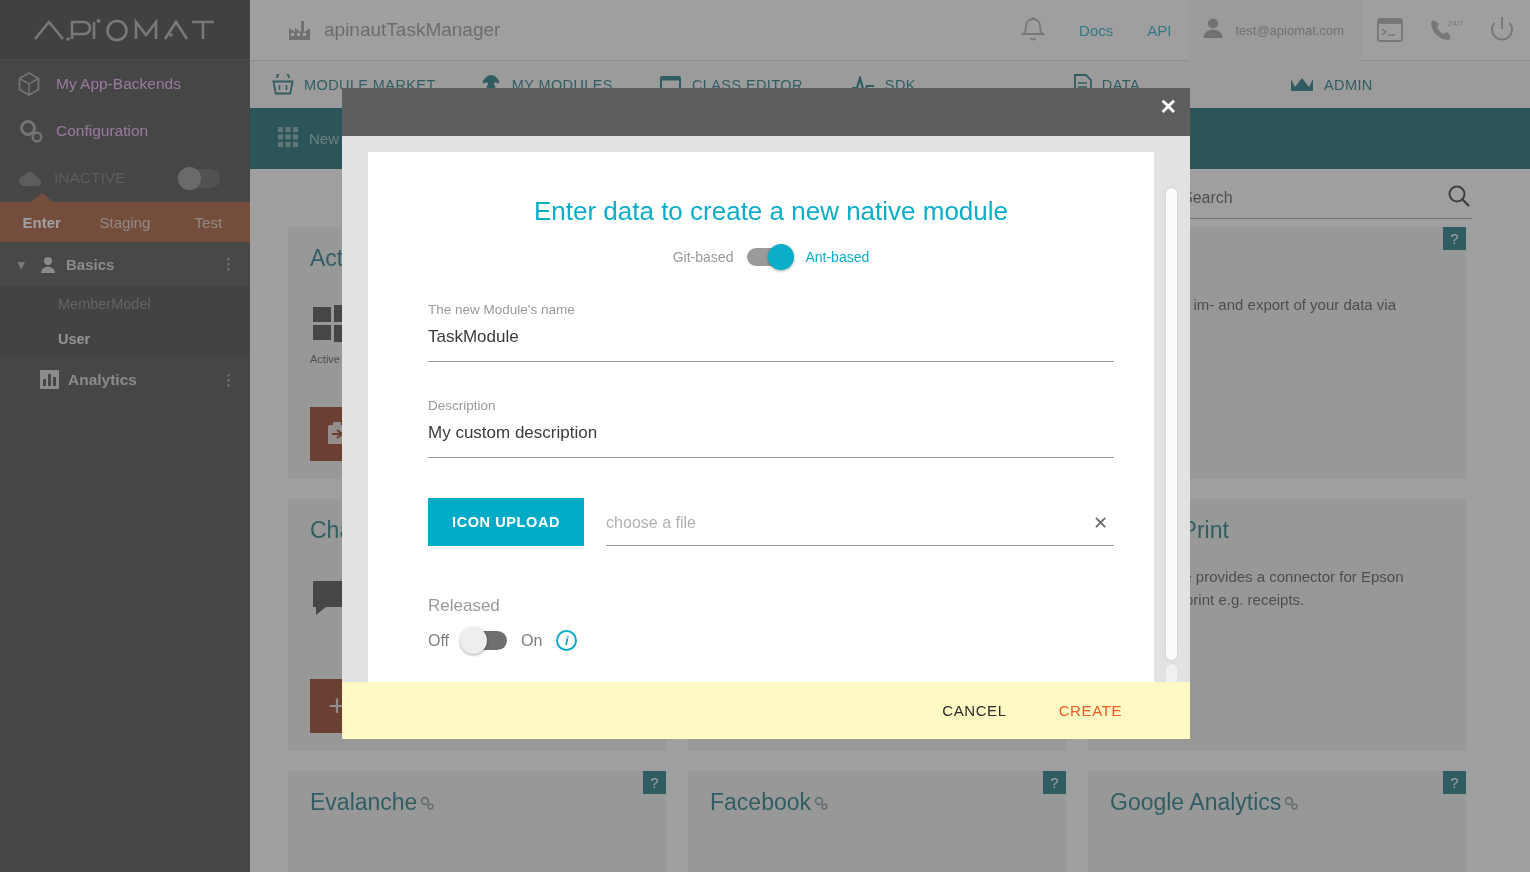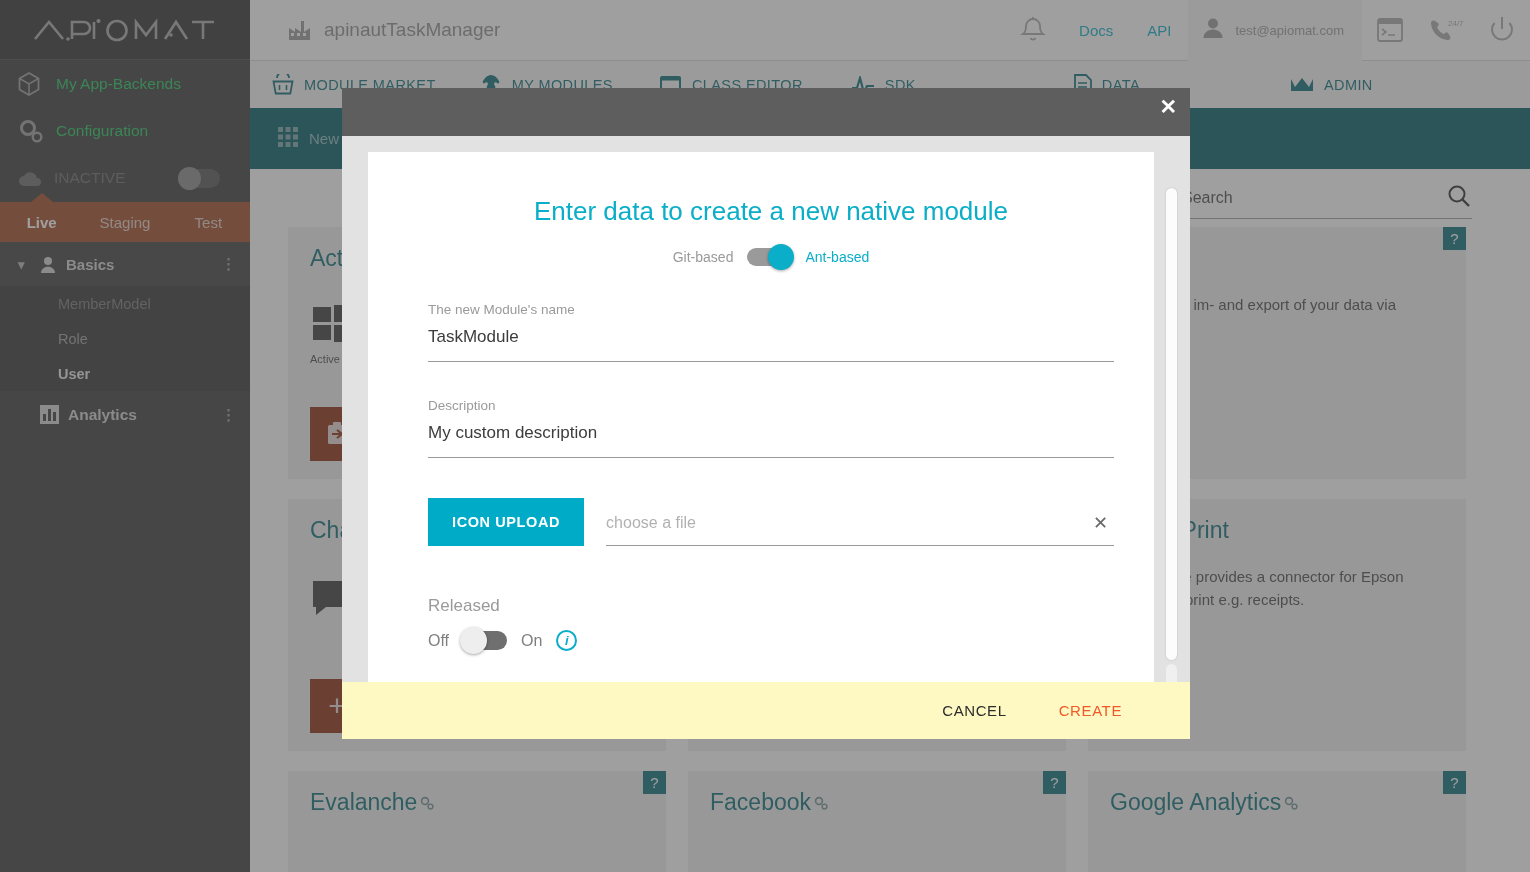--- a/index.html
+++ b/index.html
@@ -18,21 +18,21 @@
   }
   .logo-area {
     height: 60px; background: #2f2f2f;
     display: flex; align-items: center; justify-content: center;
     border-bottom: 1px solid #4a4a4a;
   }
   .logo-svg { width: 186px; height: 34px; }
 
   .side-item {
     height: 47px; display: flex; align-items: center;
-    padding-left: 18px; color: #22c55e; font-size: 15.5px;
+    padding-left: 18px; color: #f0abfc; font-size: 15.5px;
     cursor: pointer;
   }
   .side-item .si-ico { width: 36px; display:flex; align-items:center; color:#9e9e9e; }
   .side-item .si-lbl { padding-left: 2px; }
 
   .inactive-row {
     height: 48px; display: flex; align-items: center; padding-left: 18px;
     color: #6d6d6d; font-size: 15.5px;
   }
   .cloud-ico { width: 36px; display:flex; align-items:center; }
@@ -587,39 +587,38 @@
           </svg>
       </span>
       <span>INACTIVE</span>
       <span class="toggle-pill">
         <span class="knob"></span>
       </span>
     </div>
 
     <div class="env-bar">
       <div class="notch"></div>
-      <div class="env-tab active">Live</div>
+      <div class="env-tab active">Enter</div>
       <div class="env-tab">Staging</div>
       <div class="env-tab">Test</div>
     </div>
 
     <div class="tree-head">
       <span class="chev">▾</span>
       <span class="person">
         <svg width="16" height="17" viewBox="0 0 16 17">
             <circle cx="8" cy="5" r="4" fill="#d2d2d2"></circle>
             <path d="M1 17c0-3.8 3.1-6.3 7-6.3s7 2.5 7 6.3z" fill="#d2d2d2"></path>
           </svg>
       </span>
       <span>Basics</span>
       <span class="dots">⋮</span>
     </div>
 
     <div class="tree-child dim">MemberModel</div>
-    <div class="tree-child">Role</div>
     <div class="tree-child sel">User</div>
 
     <div class="tree-head2">
       <span class="bars">
         <svg width="19" height="19" viewBox="0 0 19 19">
             <rect x="0" y="0" width="19" height="19" fill="#d2d2d2"></rect>
             <g fill="#3a3a3a">
               <rect x="3" y="9" width="3" height="7"></rect>
               <rect x="8" y="4" width="3" height="12"></rect>
               <rect x="13" y="7" width="3" height="9"></rect>

